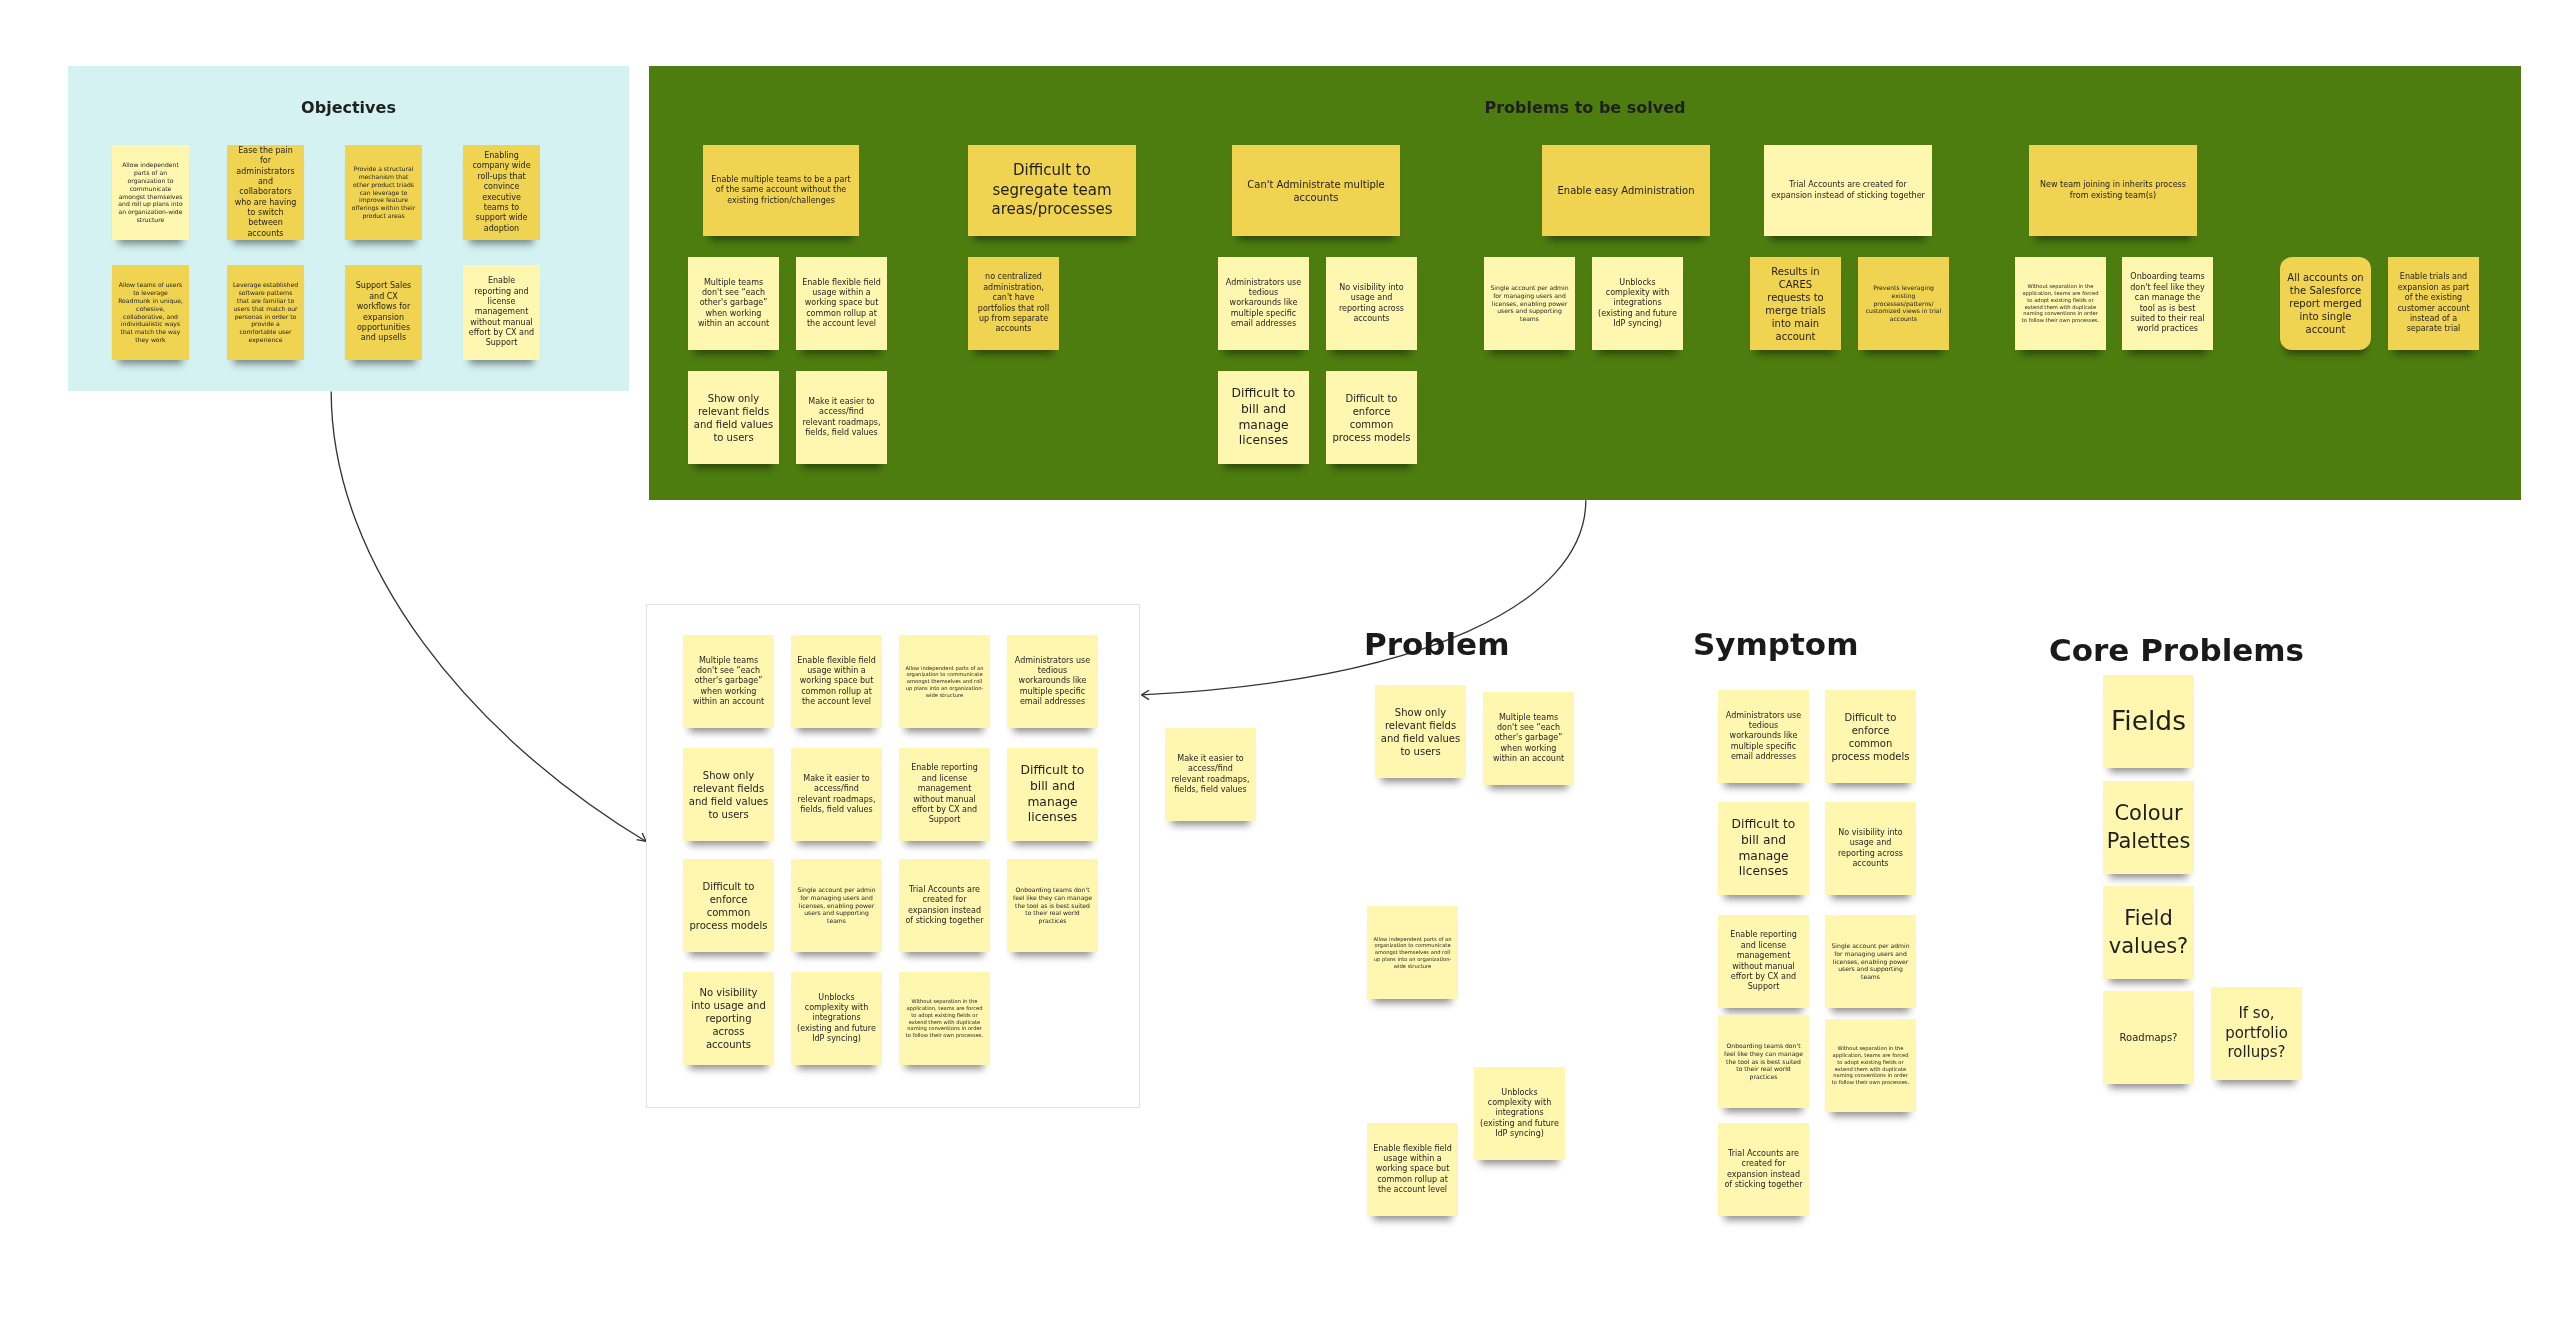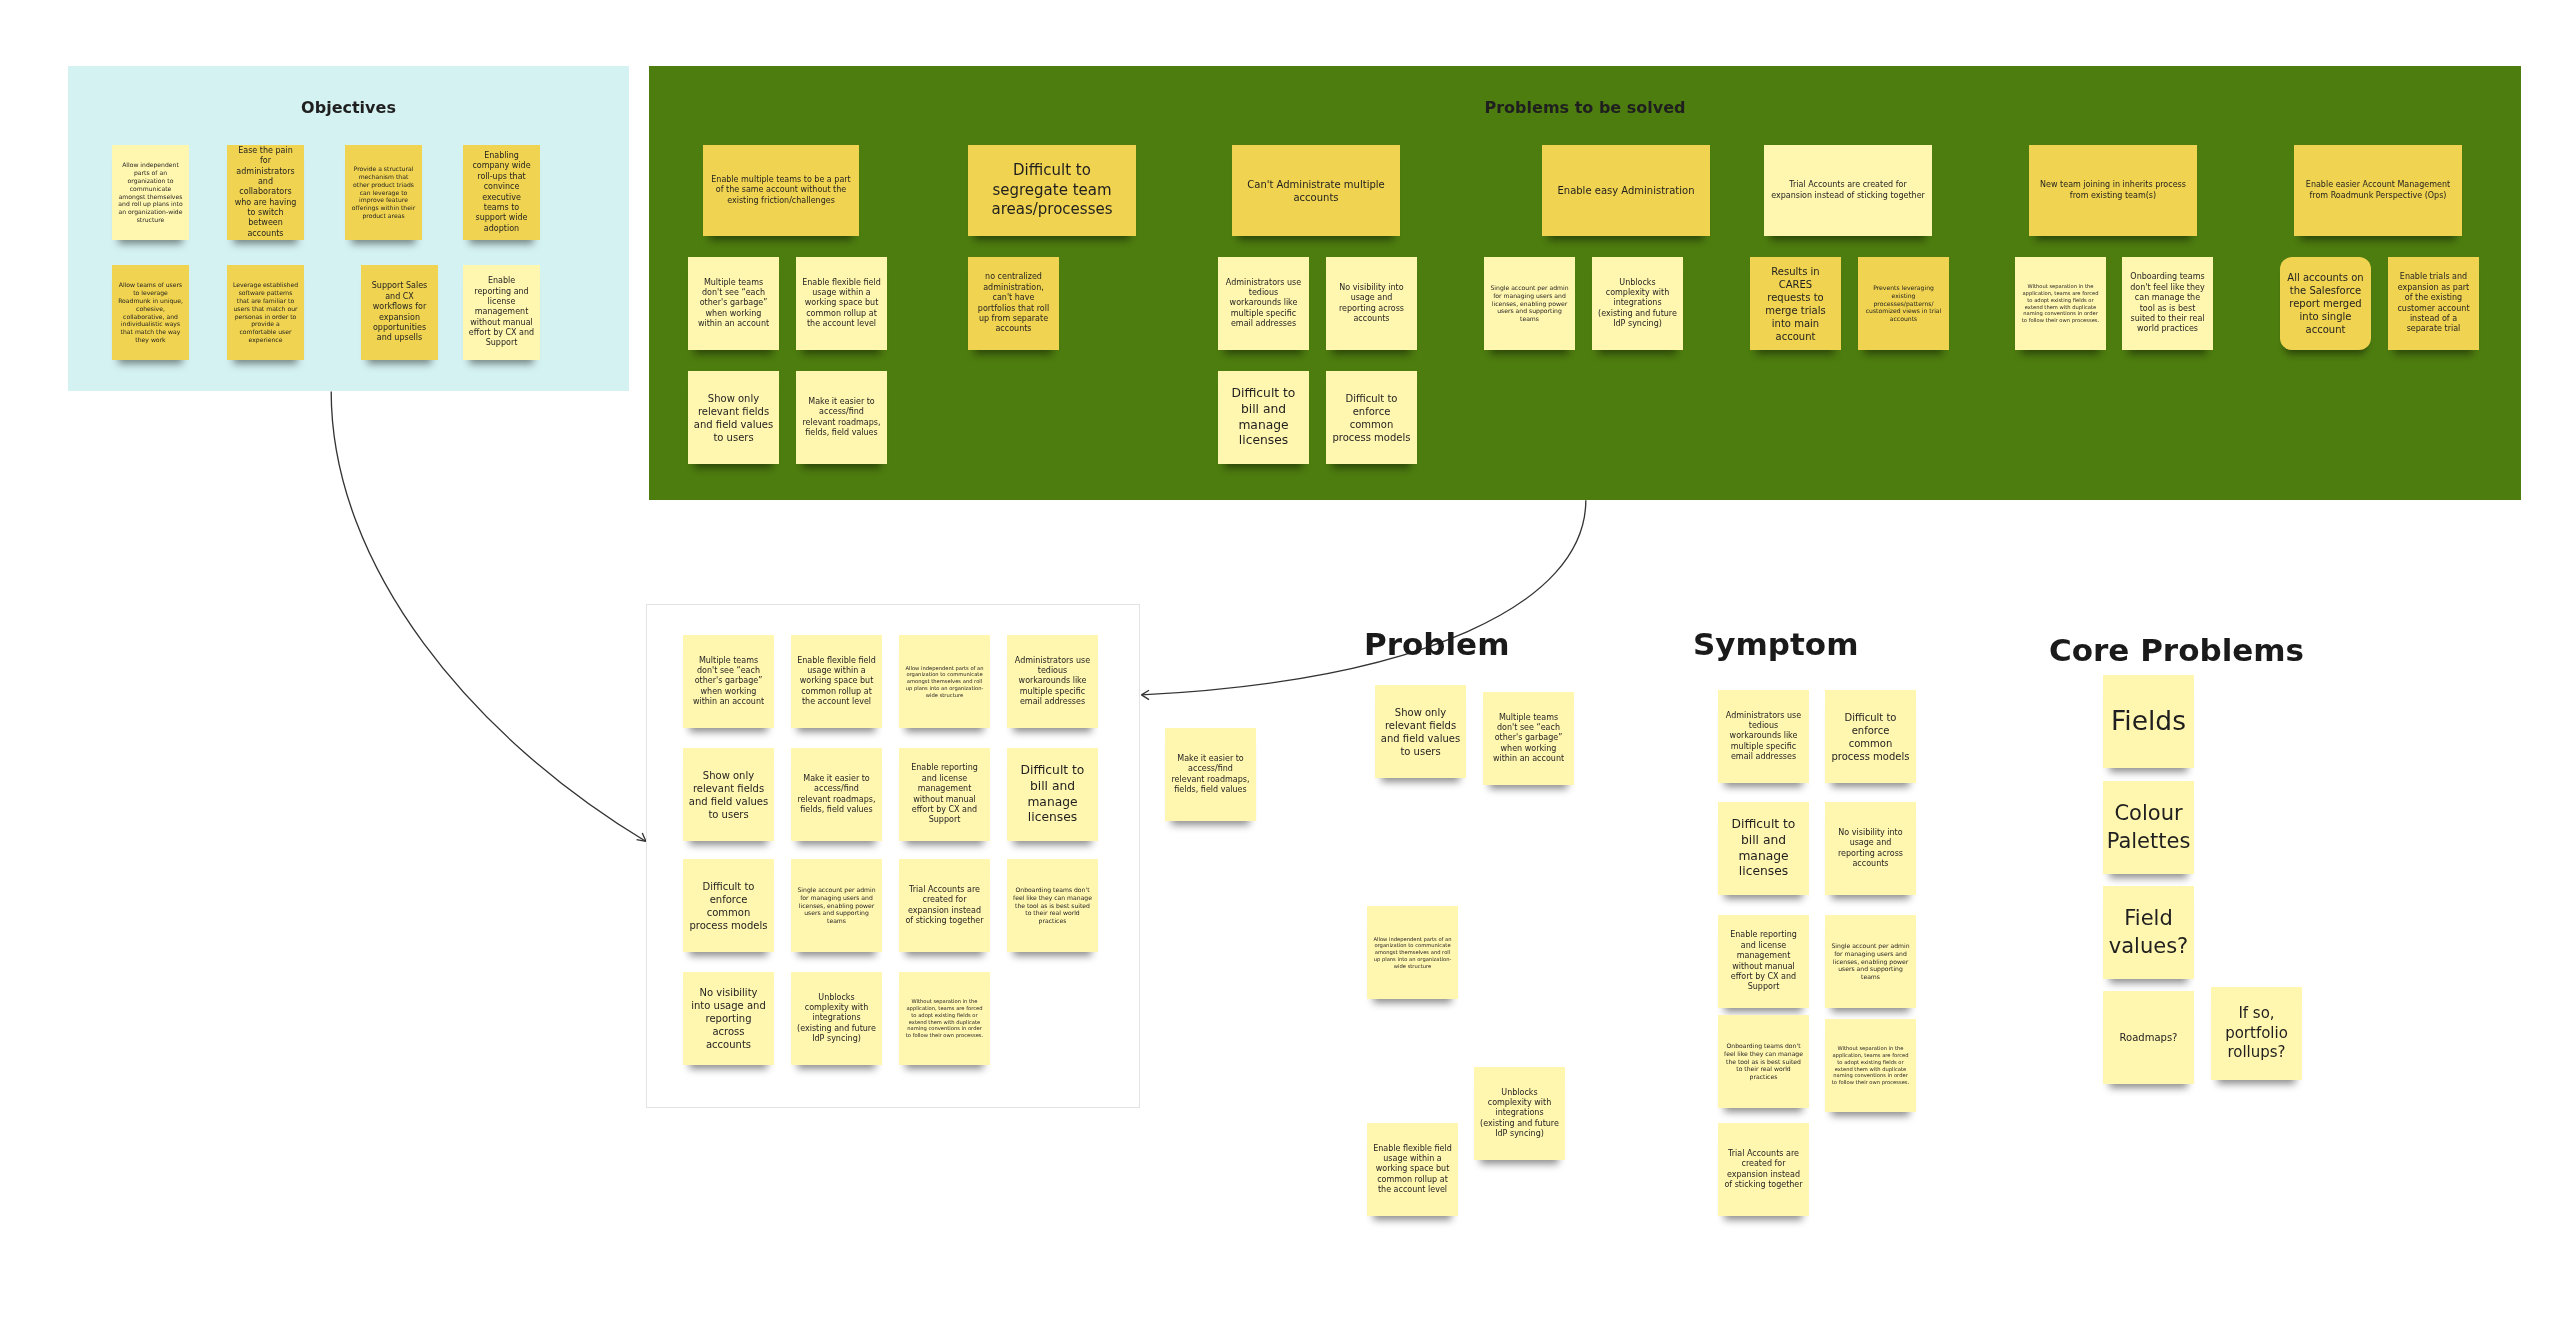--- a/index.html
+++ b/index.html
@@ -38,21 +38,21 @@
 </svg>
 
 <div class="panel obj" style="left:68px;top:66px;width:523px;height:325px;">
   <div class="ptitle" style="top:32px;">Objectives</div>
   <div class="note obj-n fs-xs" style="left:44px;top:79px;">Allow independent parts of an organization to communicate amongst themselves and roll up plans into an organization-wide structure</div>
   <div class="note obj-n dark fs-s" style="left:159px;top:79px;">Ease the pain for administrators and collaborators who are having to switch between accounts</div>
   <div class="note obj-n dark fs-xs" style="left:277px;top:79px;">Provide a structural mechanism that other product triads can leverage to improve feature offerings within their product areas</div>
   <div class="note obj-n dark fs-s" style="left:395px;top:79px;">Enabling company wide roll-ups that convince executive teams to support wide adoption</div>
   <div class="note obj-n dark fs-xs" style="left:44px;top:199px;">Allow teams of users to leverage Roadmunk in unique, cohesive, collaborative, and individualistic ways that match the way they work</div>
   <div class="note obj-n dark fs-xs" style="left:159px;top:199px;">Leverage established software patterns that are familiar to users that match our personas in order to provide a comfortable user experience</div>
-  <div class="note obj-n dark fs-s" style="left:277px;top:199px;margin-left:16px;">Support Sales and CX workflows for expansion opportunities and upsells</div>
+  <div class="note obj-n dark fs-s" style="left:277px;top:199px;">Support Sales and CX workflows for expansion opportunities and upsells</div>
   <div class="note obj-n fs-s" style="left:395px;top:199px;">Enable reporting and license management without manual effort by CX and Support</div>
 </div>
 
 <div class="panel prob" style="left:649px;top:66px;width:1872px;height:434px;">
   <div class="ptitle" style="top:32px;">Problems to be solved</div>
 
   <div class="note wide dark fs-s" style="left:54px;top:79px;width:156px;height:91px;">Enable multiple teams to be a part of the same account without the existing friction/challenges</div>
   <div class="note fs-s" style="left:39px;top:191px;">Multiple teams don't see “each other's garbage” when working within an account</div>
   <div class="note fs-s" style="left:147px;top:191px;">Enable flexible field usage within a working space but common rollup at the account level</div>
   <div class="note fs-m" style="left:39px;top:305px;">Show only relevant fields and field values to users</div>
@@ -72,21 +72,20 @@
   <div class="note fs-s" style="left:943px;top:191px;">Unblocks complexity with integrations (existing and future IdP syncing)</div>
 
   <div class="note wide fs-s" style="left:1115px;top:79px;width:168px;height:91px;">Trial Accounts are created for expansion instead of sticking together</div>
   <div class="note dark fs-m" style="left:1101px;top:191px;">Results in CARES requests to merge trials into main account</div>
   <div class="note dark fs-xs" style="left:1209px;top:191px;">Prevents leveraging existing processes/patterns/ customized views in trial accounts</div>
 
   <div class="note wide dark fs-s" style="left:1380px;top:79px;width:168px;height:91px;">New team joining in inherits process from existing team(s)</div>
   <div class="note fs-xs" style="left:1366px;top:191px;font-size:5.2px;">Without separation in the application, teams are forced to adopt existing fields or extend them with duplicate naming conventions in order to follow their own processes.</div>
   <div class="note fs-s" style="left:1473px;top:191px;">Onboarding teams don't feel like they can manage the tool as is best suited to their real world practices</div>
 
-  <div class="note wide dark fs-s" style="left:1645px;top:79px;width:168px;height:91px;">Enable easier Account Management from Roadmunk Perspective (Ops)</div>
   <div class="note dark fs-m" style="left:1631px;top:191px;border-radius:12px;">All accounts on the Salesforce report merged into single account</div>
   <div class="note dark fs-s" style="left:1739px;top:191px;">Enable trials and expansion as part of the existing customer account instead of a separate trial</div>
 </div>
 
 <div class="frame" style="left:646px;top:604px;width:492px;height:502px;">
   <div class="note fs-s" style="left:36px;top:30px;">Multiple teams don't see “each other's garbage” when working within an account</div>
   <div class="note fs-s" style="left:144px;top:30px;">Enable flexible field usage within a working space but common rollup at the account level</div>
   <div class="note fs-xs" style="left:252px;top:30px;font-size:5.2px;">Allow independent parts of an organization to communicate amongst themselves and roll up plans into an organization-wide structure</div>
   <div class="note fs-s" style="left:360px;top:30px;">Administrators use tedious workarounds like multiple specific email addresses</div>
 

